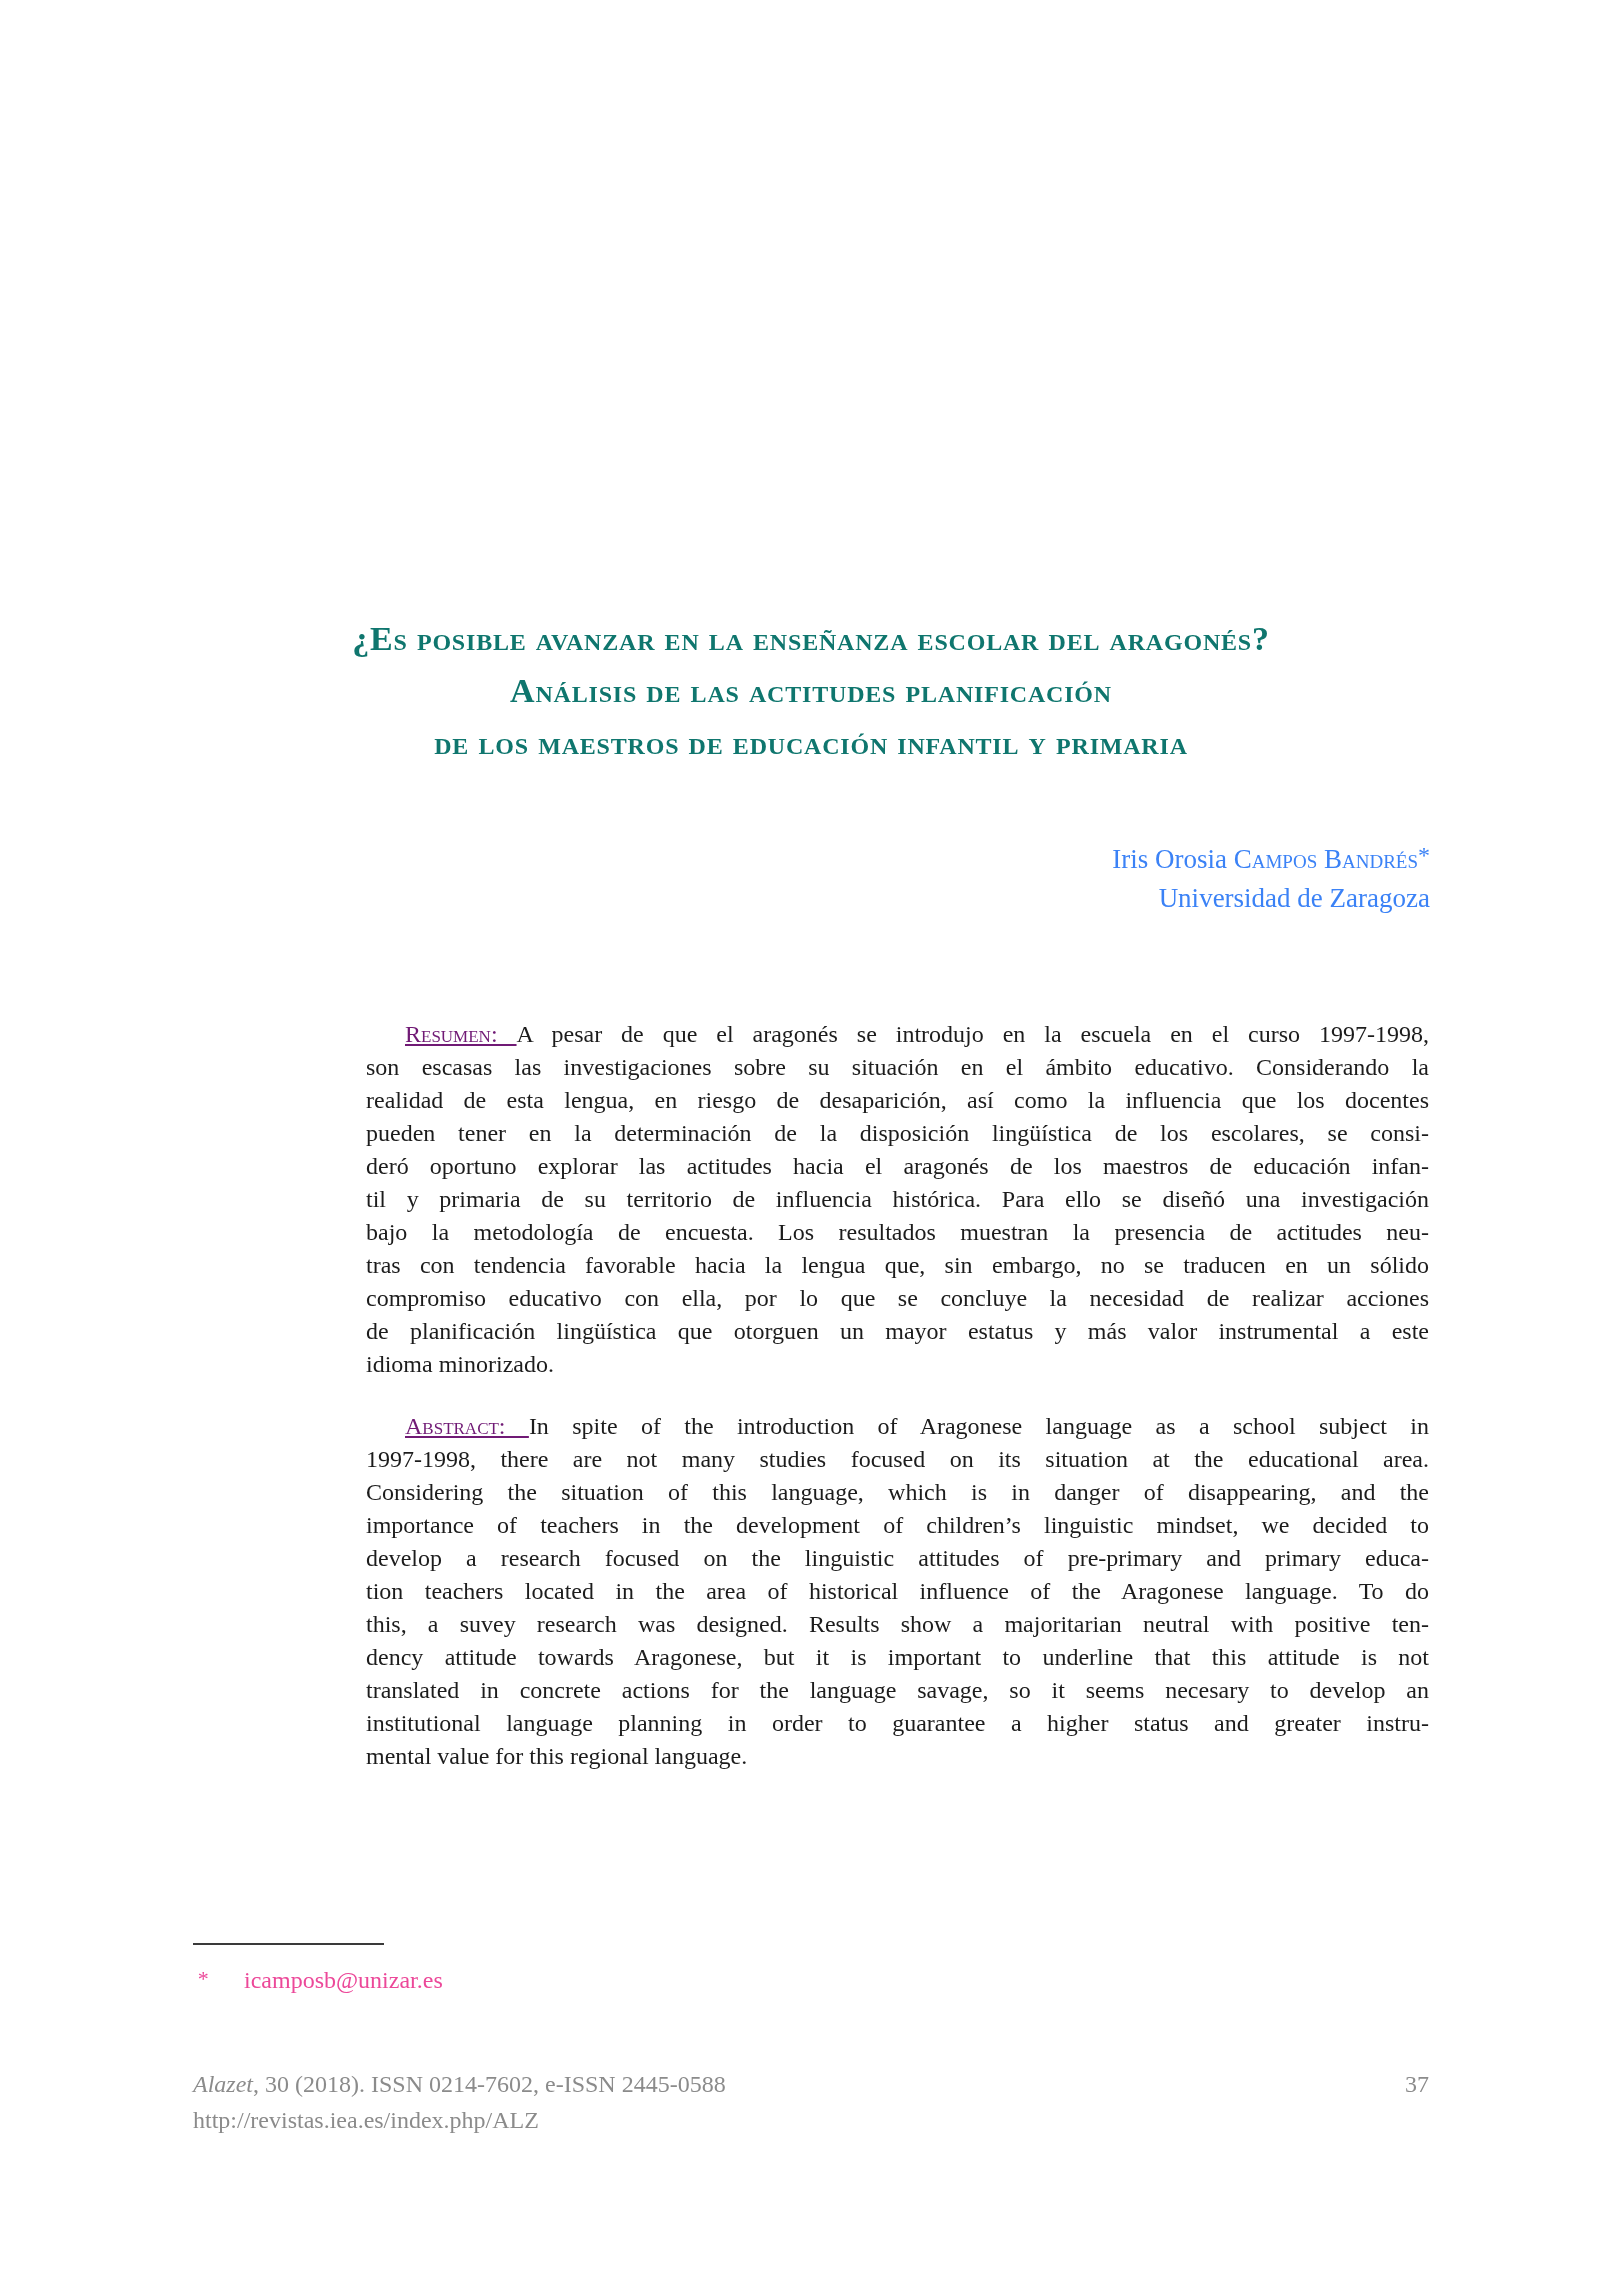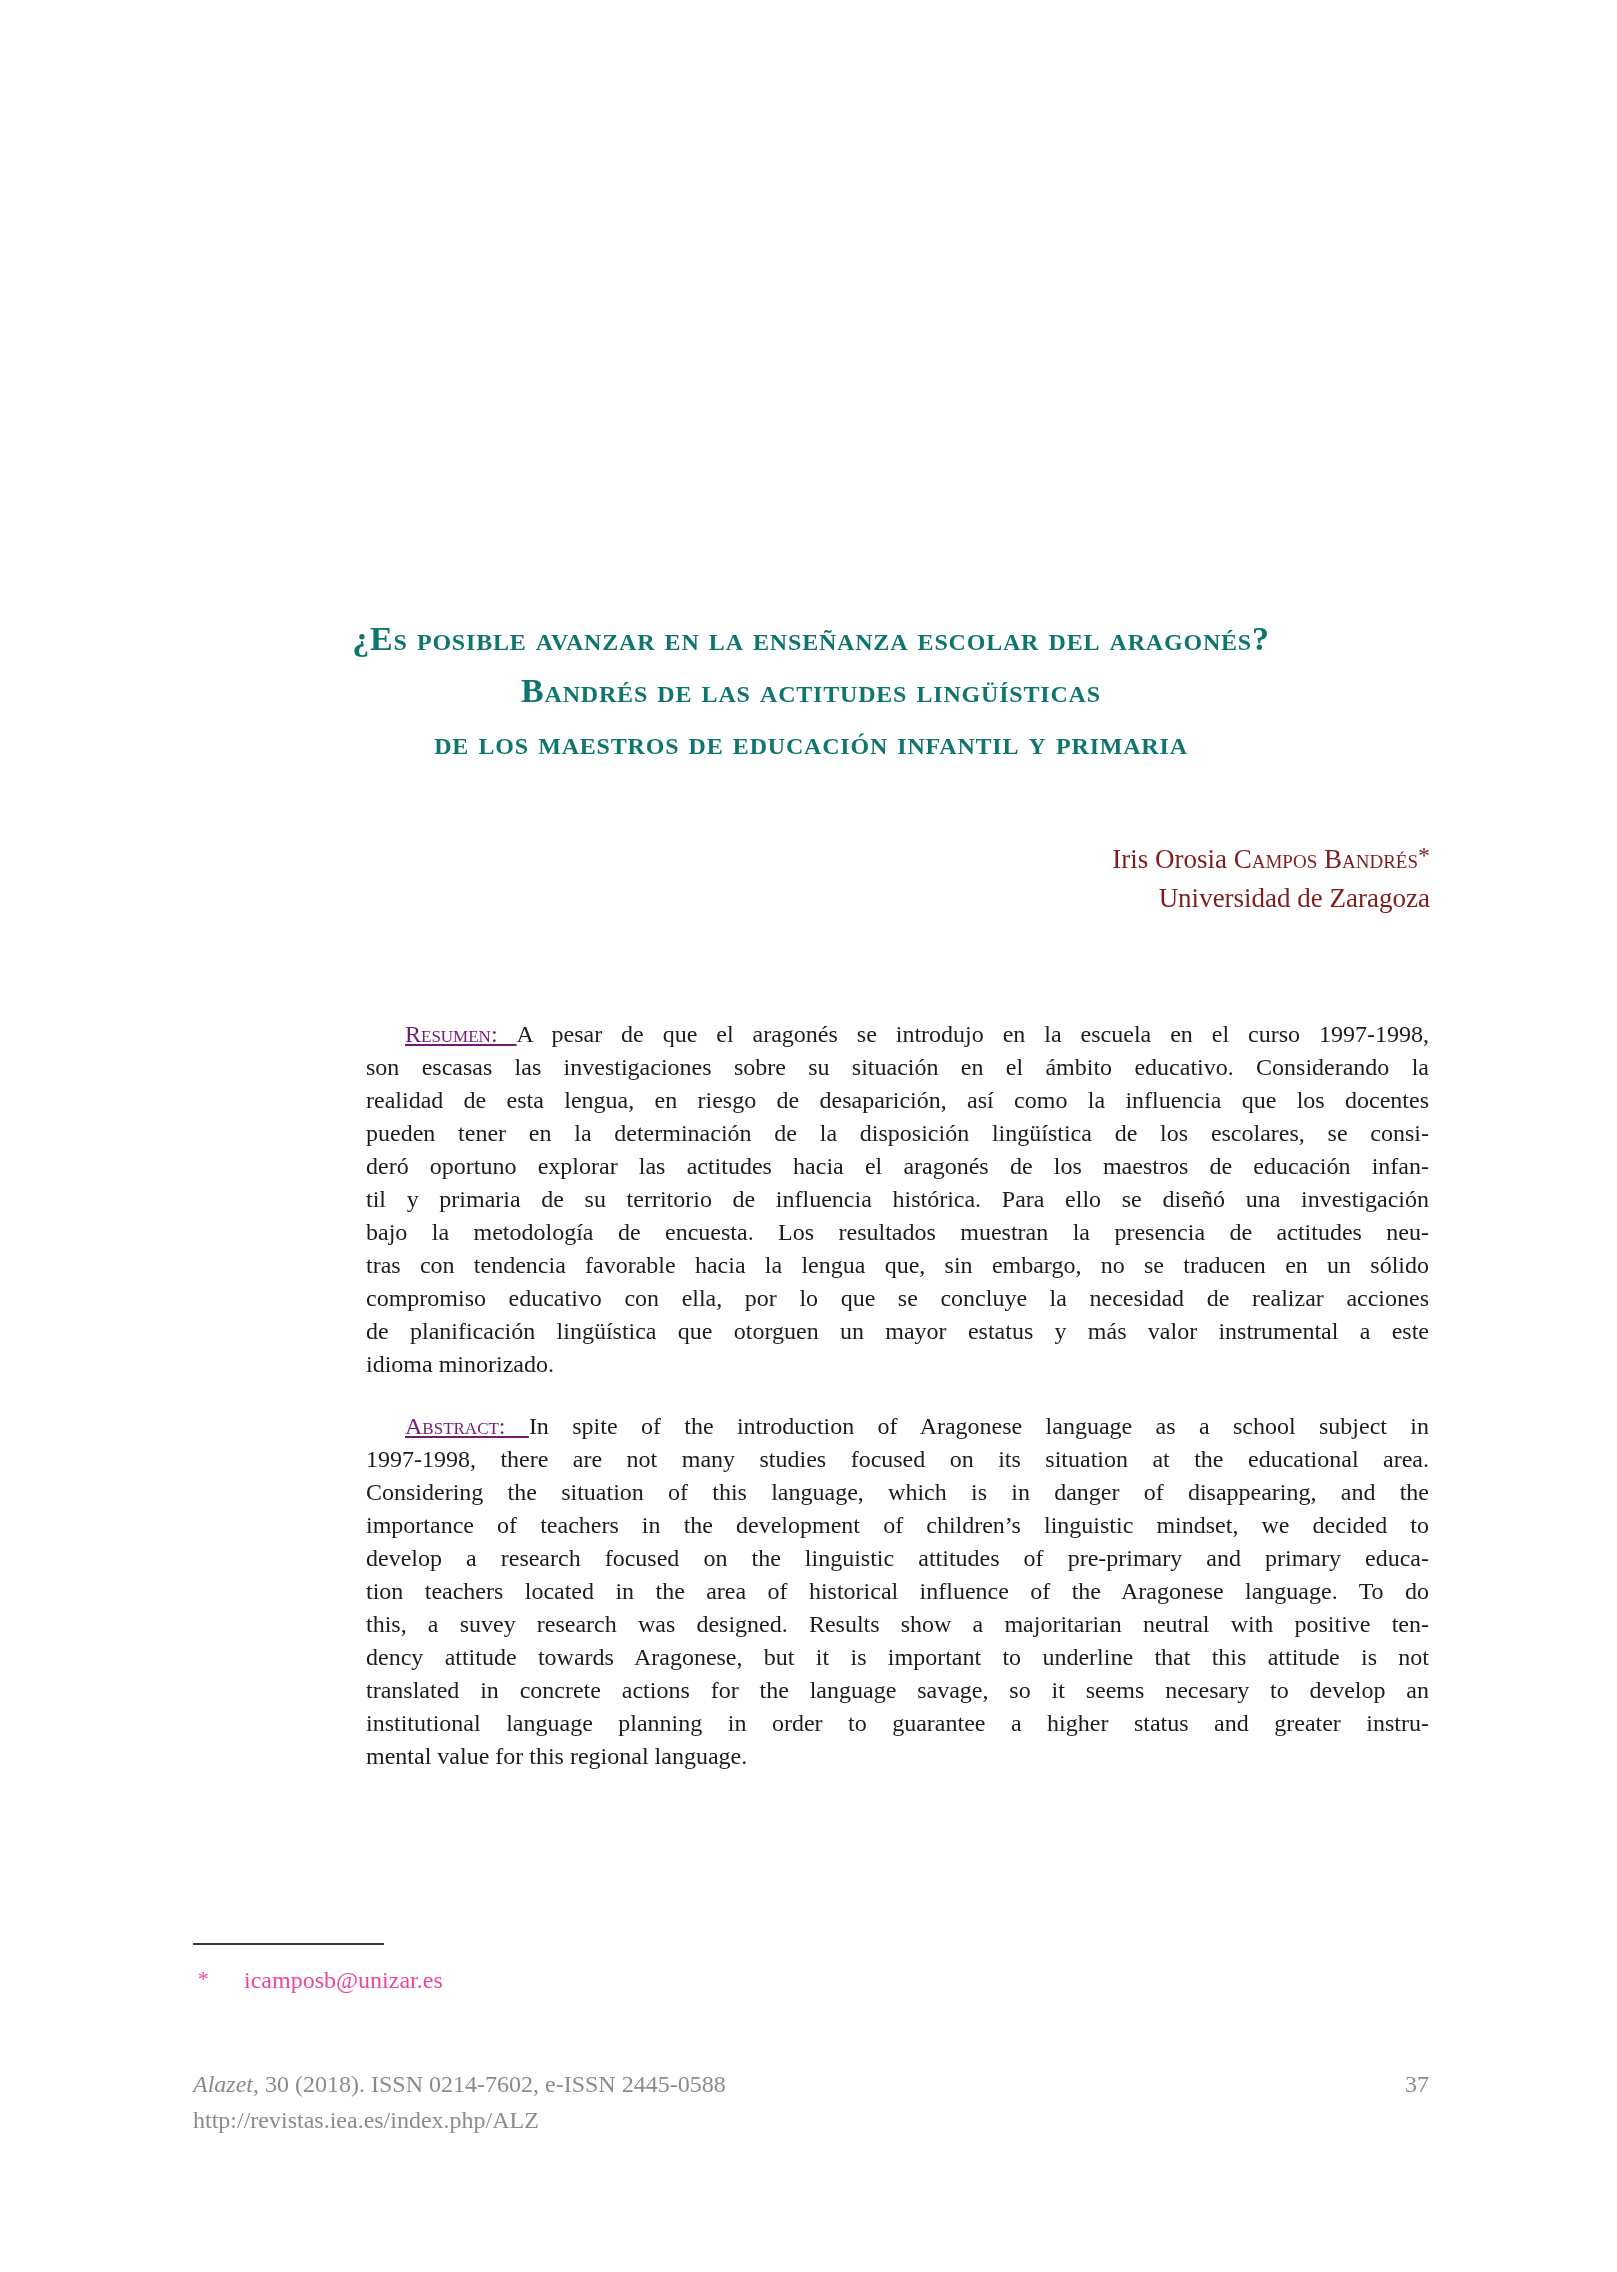--- a/index.html
+++ b/index.html
@@ -34,21 +34,21 @@
   }
 
   
   .author-block {
     position: absolute;
     right: 187px;
     top: 836px;
     text-align: right;
     font-size: 27px;
     line-height: 39px;
-    color: #7f1d1d;
+    color: #3b82f6;
   }
   .smallcaps { font-variant: small-caps; }
   .author-mark { vertical-align: 4.8px; font-size: 24px; }
 
   
   .body-text {
     position: absolute;
     left: 366px;
     top: 1018px;
     width: 1063px;
@@ -110,21 +110,21 @@
   }
   .journal-name { font-style: italic; }
 </style>
 </head>
 <body>
 
 <div class="page">
 
   <div class="title-block">
       <div class="line">¿Es posible avanzar en la enseñanza escolar del aragonés?</div>
-      <div class="line">Bandrés de las actitudes lingüísticas</div>
+      <div class="line">Análisis de las actitudes planificación</div>
       <div class="line last">de los maestros de educación infantil y primaria</div>
     </div>
 
   <div class="author-block">
     <div><span>Iris Orosia </span><span class="smallcaps">Campos Bandrés</span><span class="author-mark">*</span></div>
     <div>Universidad de Zaragoza</div>
   </div>
 
   <div class="body-text">
     <div class="para para-resumen">

